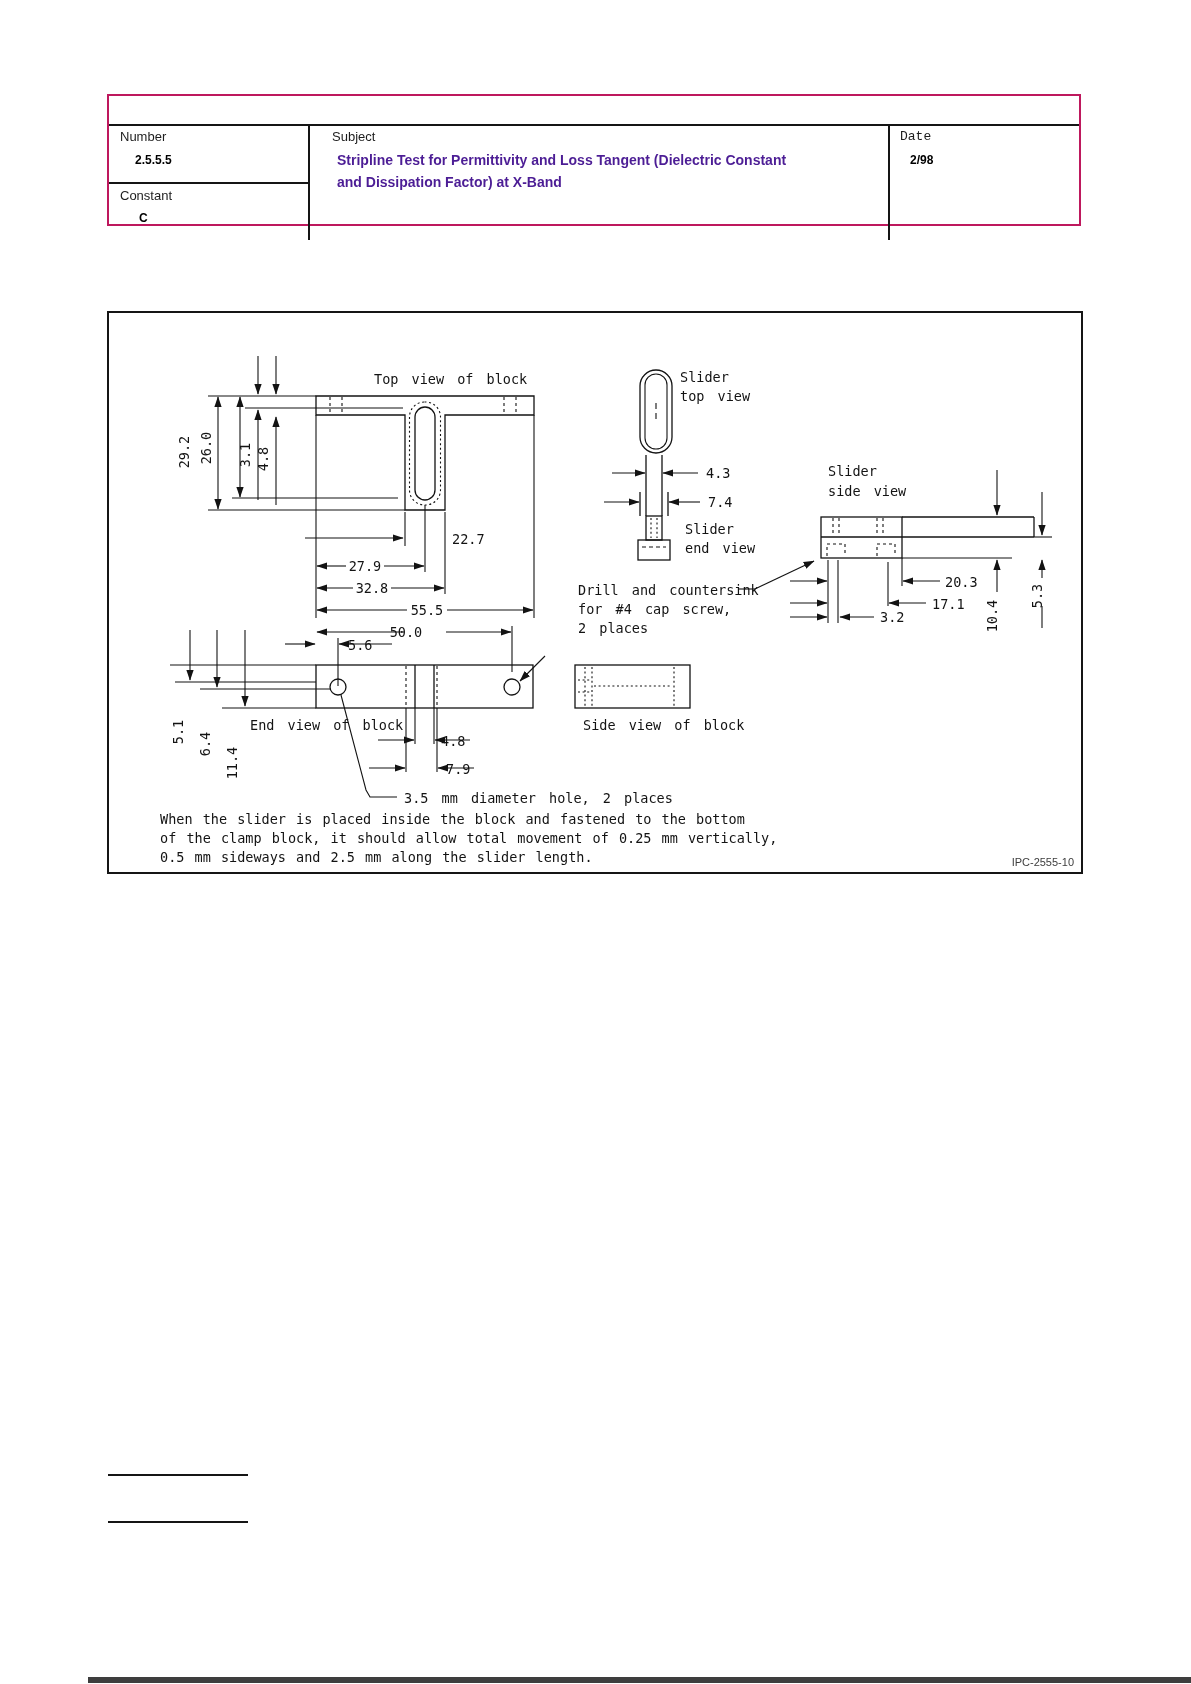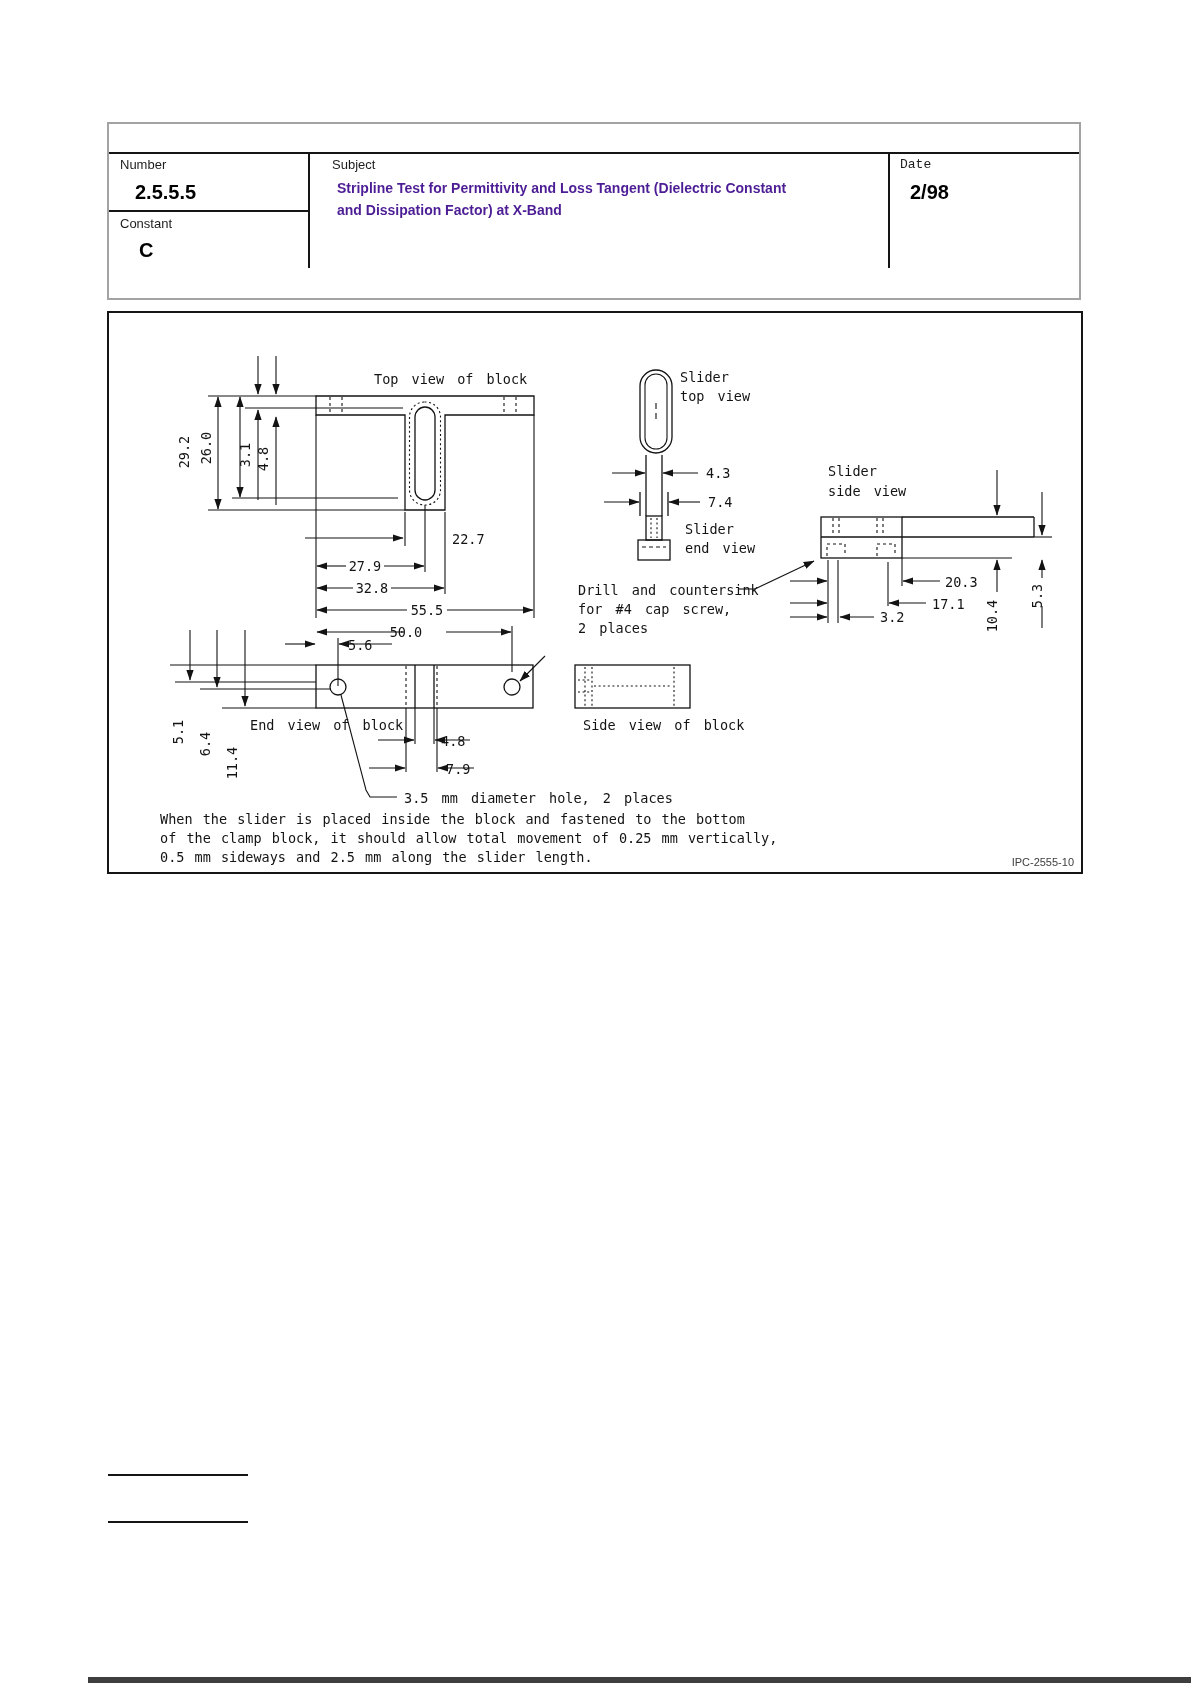--- a/index.html
+++ b/index.html
@@ -1,23 +1,23 @@
 <!DOCTYPE html>
 <html><head>
 <meta charset="utf-8">
 <style>
   html,body{margin:0;padding:0;background:#fff;}
   .page{position:relative;width:1191px;height:1684px;background:#fff;overflow:hidden;
         font-family:"Liberation Sans",sans-serif;color:#111;}
   
-  .hdr-box{position:absolute;left:107px;top:122px;width:974px;height:178px;
-           border:2px solid #a3a3a3;box-sizing:border-box;}
+  .hdr-box{position:absolute;left:107px;top:94px;width:974px;height:132px;
+           border:2px solid #be185d;box-sizing:border-box;}
   .hline{position:absolute;background:#151515;}
   .hdr-label{position:absolute;font-size:13px;color:#1d1d1d;}
-  .hdr-value{position:absolute;font-size:20px;font-weight:bold;color:#000;}
+  .hdr-value{position:absolute;font-size:12px;font-weight:bold;color:#000;}
   .subject-bold{position:absolute;font-size:14px;font-weight:bold;color:#4c1d95;}
   
   svg text{fill:#131313;}
   .dt{font-family:"DejaVu Sans Mono",monospace;font-size:13.5px;}
   .lb{font-family:"DejaVu Sans Mono",monospace;font-size:13.5px;word-spacing:5px;}
   .cap{font-family:"DejaVu Sans Mono",monospace;font-size:13.5px;word-spacing:2px;}
   .figid{font-family:"Liberation Sans",sans-serif;font-size:11px;fill:#3d3d3d;}
   .foot-line{position:absolute;height:2px;background:#151515;}
   .bottom-bar{position:absolute;left:88px;top:1677px;width:1103px;height:6px;background:#3e3e3e;}
 </style>

